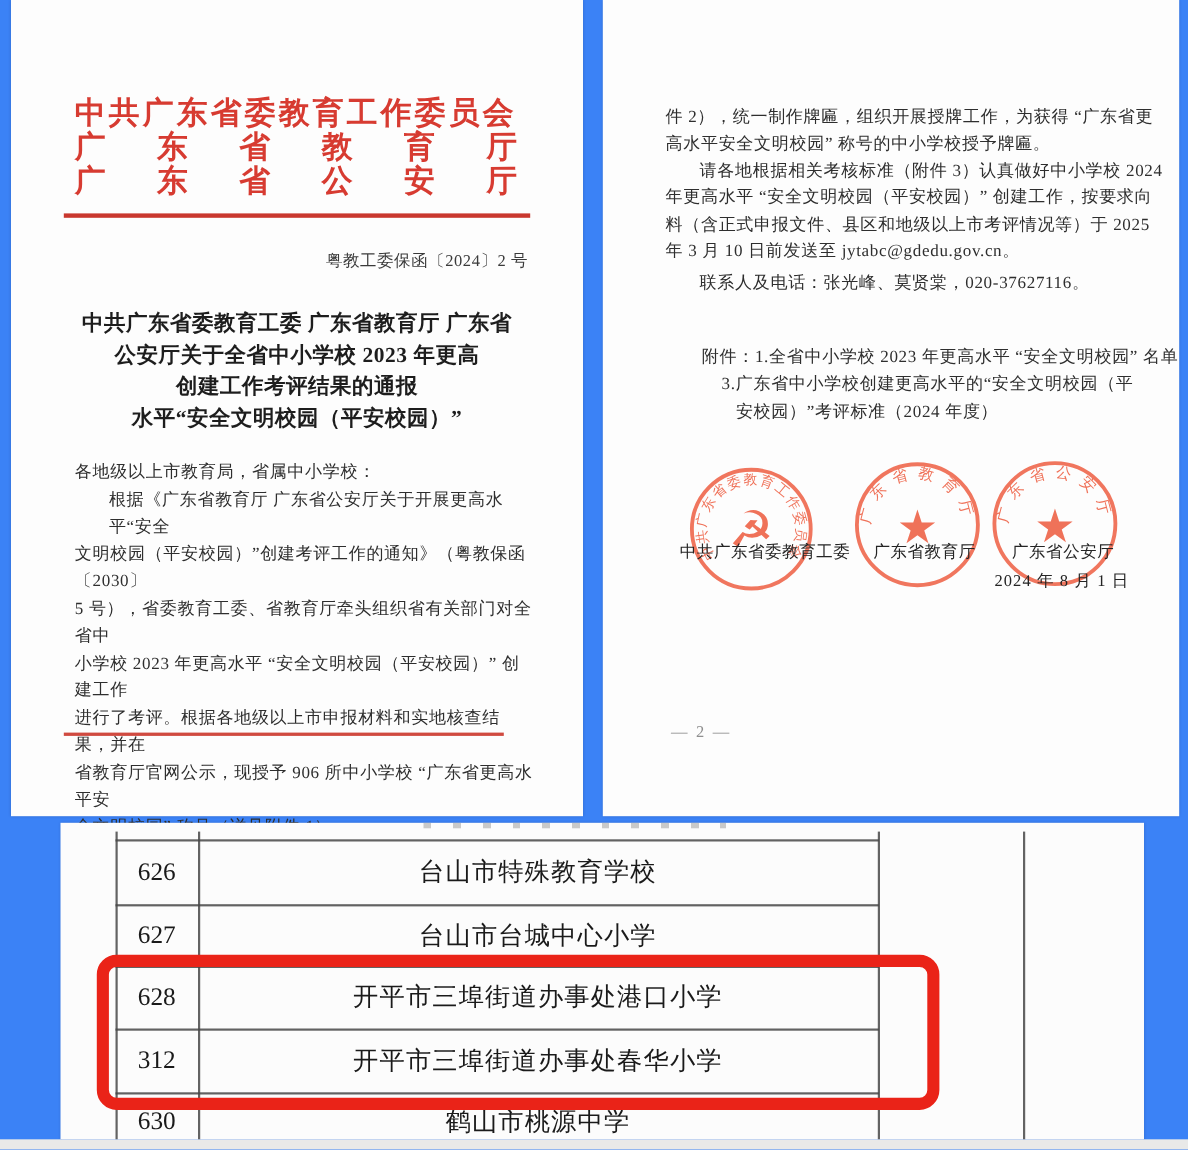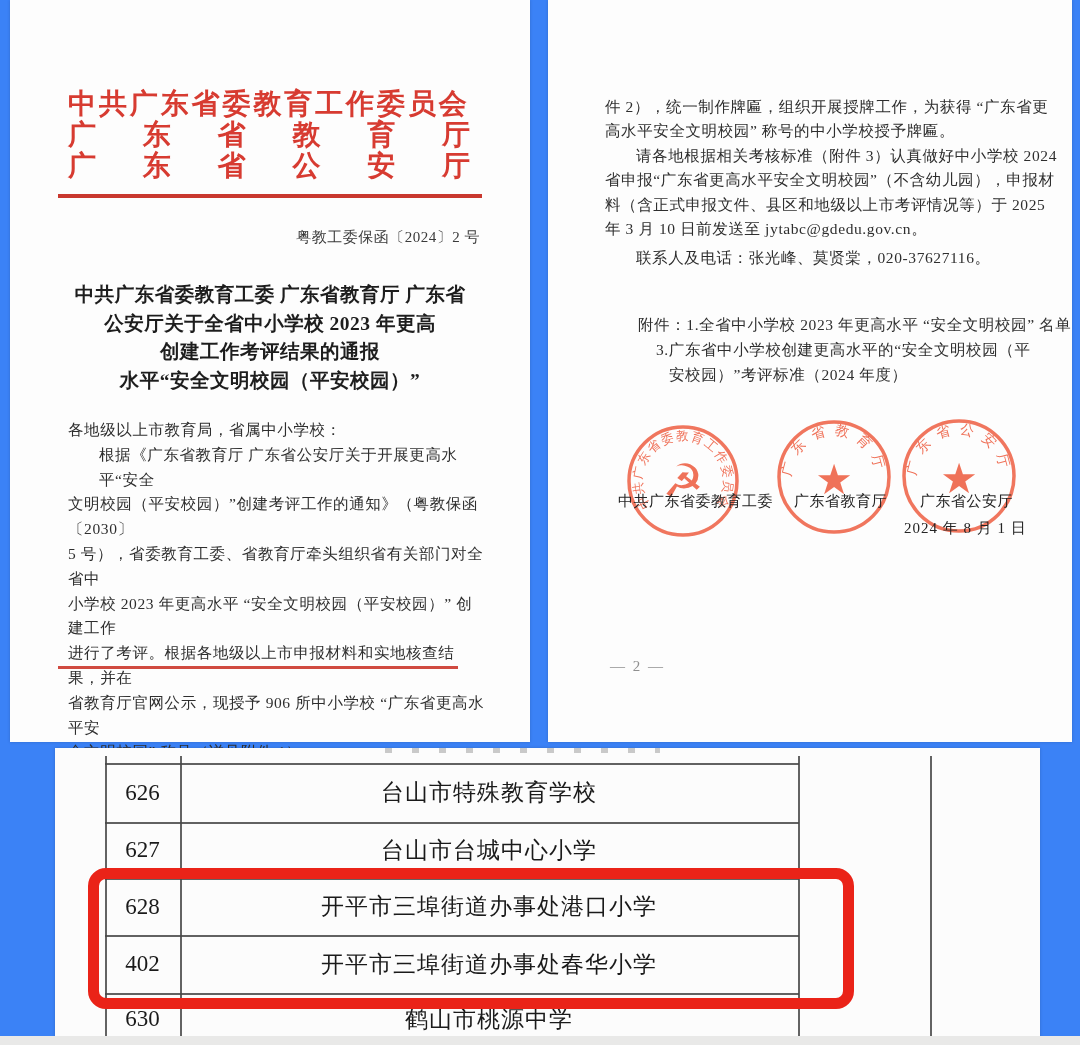--- a/index.html
+++ b/index.html
@@ -87,21 +87,21 @@
       <div class="indent">请各地按照“广东省更高水平安全文明校园”牌匾样式图（附</div>
     </div>
     <div class="footer-rule"></div>
   </div>
 
   <div class="page page2">
     <div class="body-block p2-body">
       <div>件 2），统一制作牌匾，组织开展授牌工作，为获得 “广东省更</div>
       <div>高水平安全文明校园” 称号的中小学校授予牌匾。</div>
       <div class="indent">请各地根据相关考核标准（附件 3）认真做好中小学校 2024</div>
-      <div>省申报“广东省更高水平安全文明校园”（不含幼儿园），申报材</div>
+      <div>年更高水平 “安全文明校园（平安校园）” 创建工作，按要求向</div>
       <div>料（含正式申报文件、县区和地级以上市考评情况等）于 2025</div>
       <div>年 3 月 10 日前发送至 jytabc@gdedu.gov.cn。</div>
       <div class="indent gap-sm">联系人及电话：张光峰、莫贤棠，020-37627116。</div>
     </div>
     <div class="attach-block">
       <div class="att-0">附件：1.全省中小学校 2023 年更高水平 “安全文明校园” 名单</div>
       <div class="att-2">3.广东省中小学校创建更高水平的“安全文明校园（平</div>
       <div class="att-3">安校园）”考评标准（2024 年度）</div>
     </div>
 
@@ -157,21 +157,21 @@
     </div>
     <div class="trow r1">
       <div class="cell cell-no">627</div>
       <div class="cell cell-name">台山市台城中心小学</div>
     </div>
     <div class="trow r2">
       <div class="cell cell-no">628</div>
       <div class="cell cell-name">开平市三埠街道办事处港口小学</div>
     </div>
     <div class="trow r3">
-      <div class="cell cell-no">402</div>
+      <div class="cell cell-no">312</div>
       <div class="cell cell-name">开平市三埠街道办事处春华小学</div>
     </div>
     <div class="trow r4">
       <div class="cell cell-no">630</div>
       <div class="cell cell-name">鹤山市桃源中学</div>
     </div>
 
     <div class="hl-box"></div>
   </div>
 

